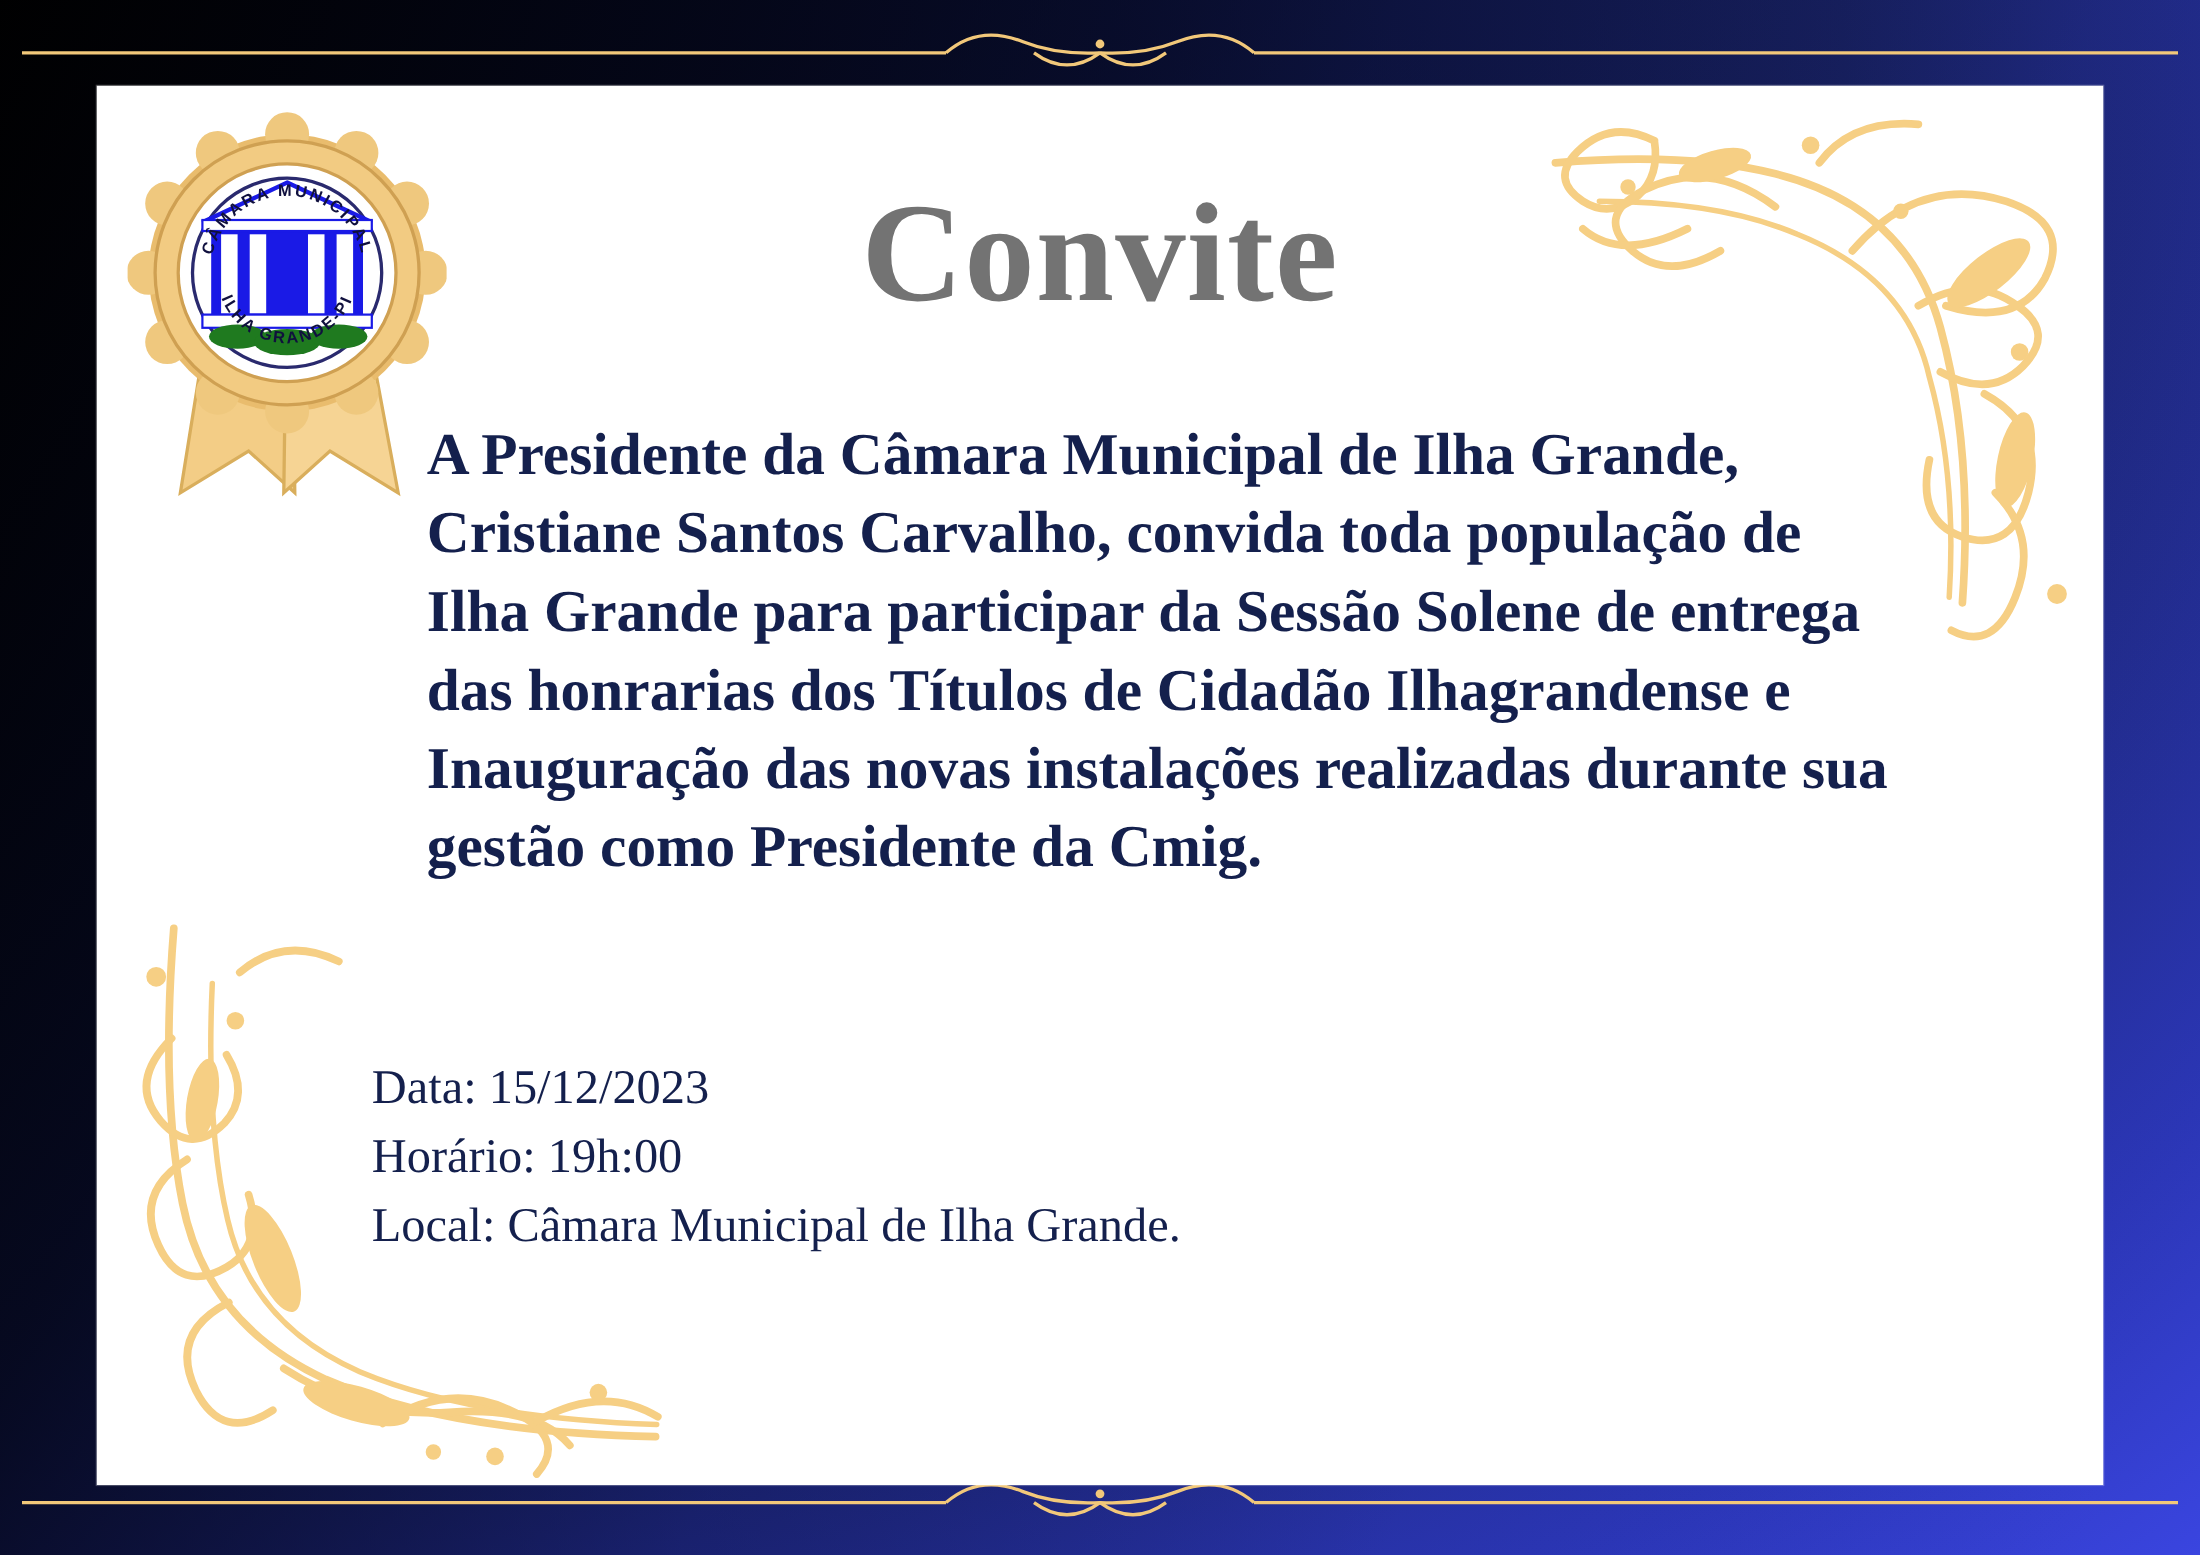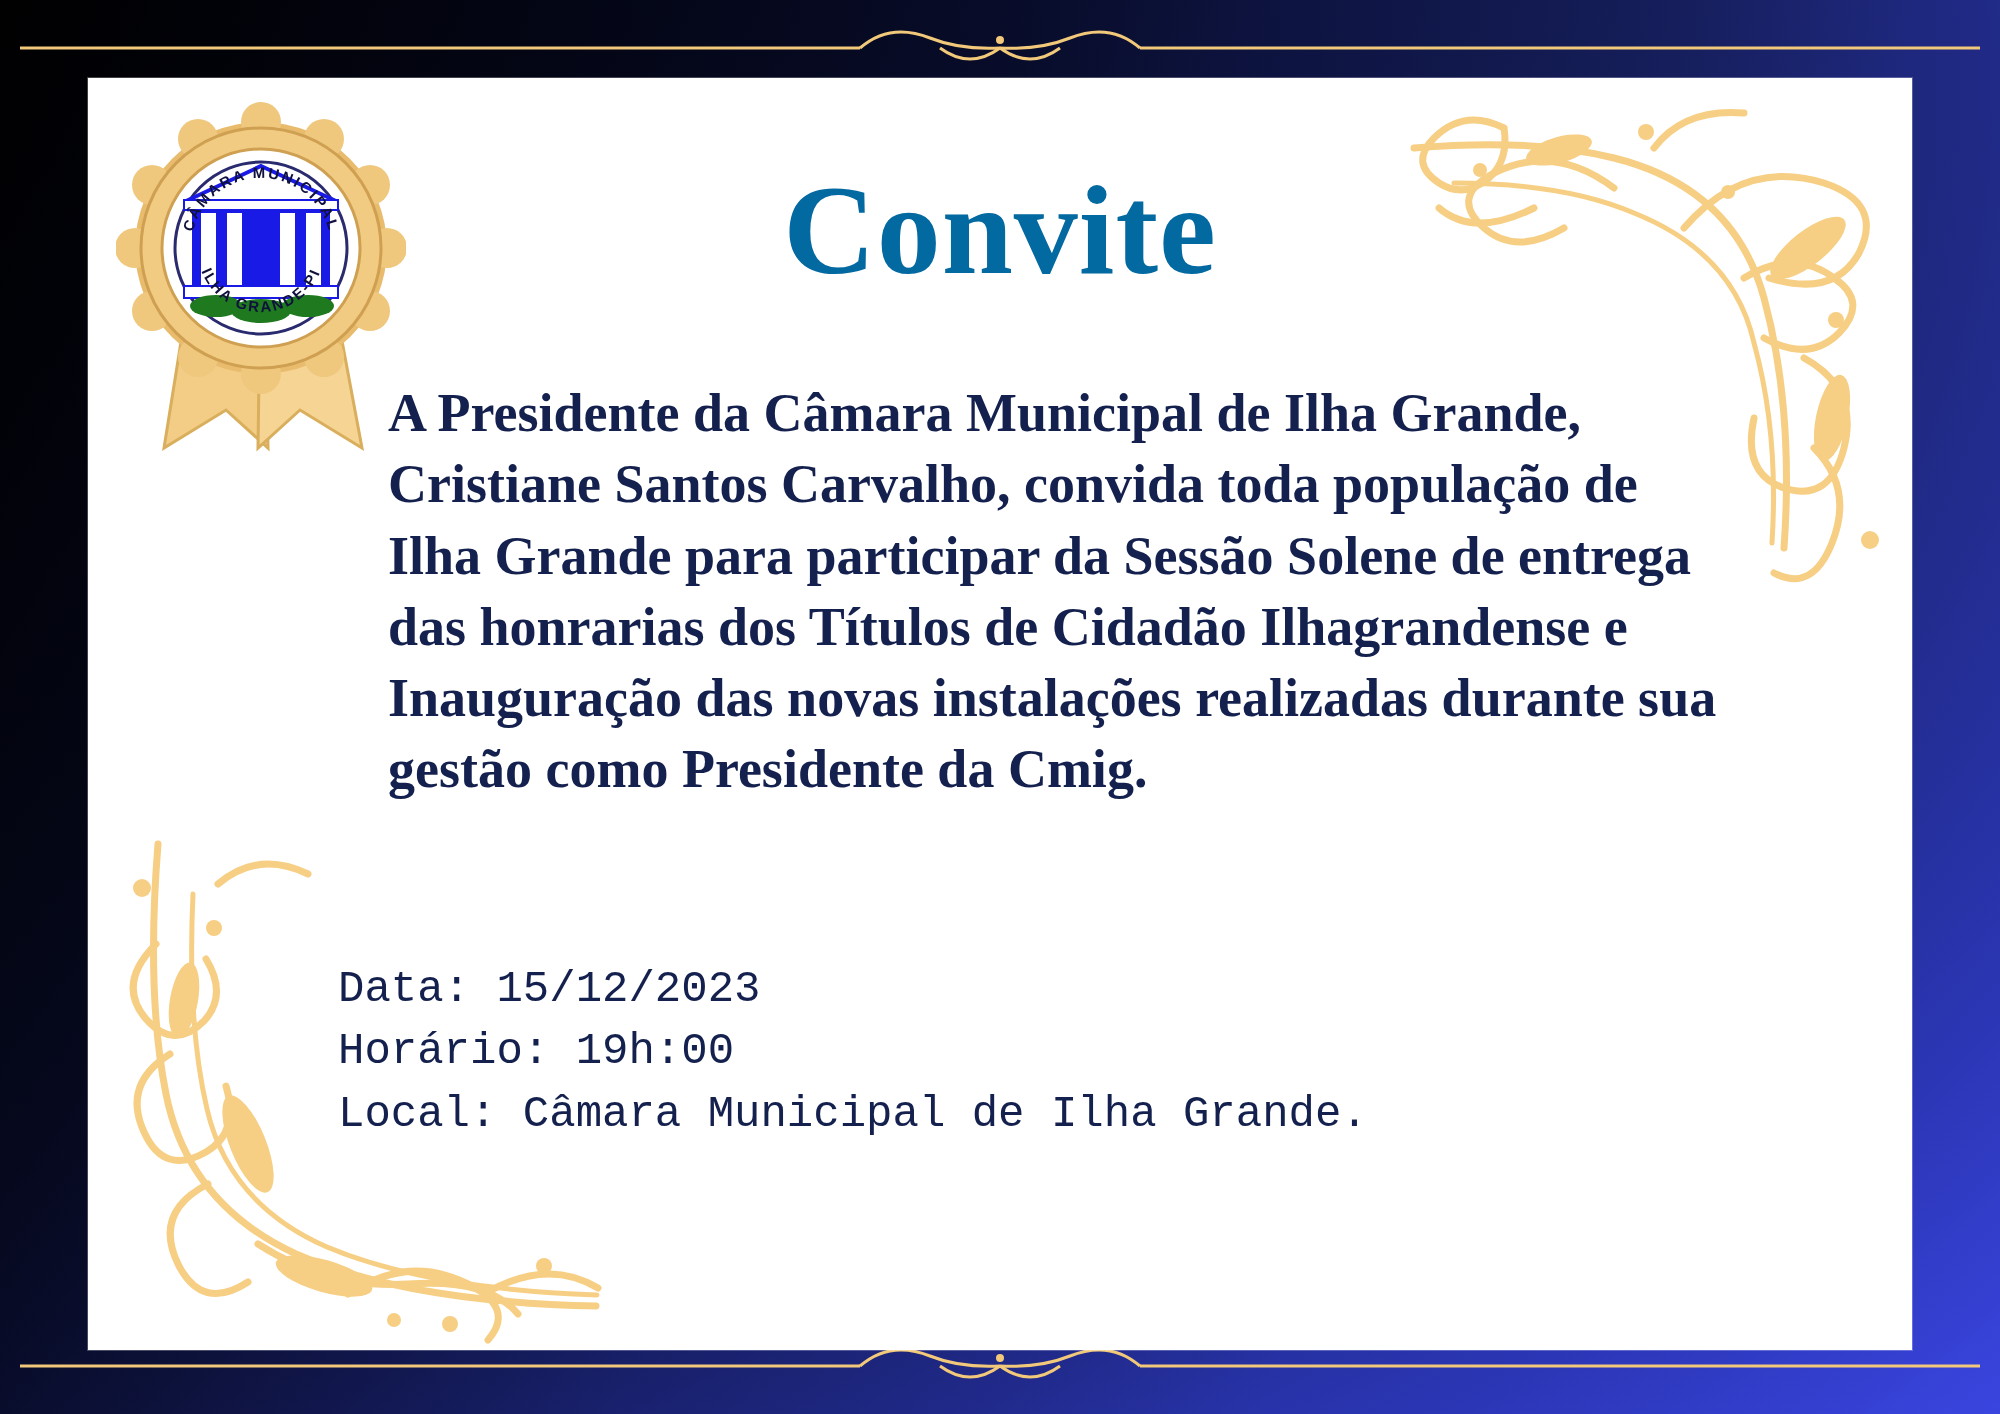--- a/index.html
+++ b/index.html
@@ -89,42 +89,42 @@
   
   .title {
     position: absolute;
     left: 0;
     right: 0;
     top: 88px;
     text-align: center;
     font-family: "Liberation Serif", serif;
     font-size: 128px;
     font-weight: 700;
-    color: #0369a1;
+    color: #737373;
     letter-spacing: 1px;
     line-height: 1;
   }
 
   .body-text {
     position: absolute;
     left: 300px;
     width: 1330px;
     top: 300px;
     font-family: "Liberation Serif", serif;
     font-size: 54px;
     font-weight: 700;
     color: #14204d;
     line-height: 1.32;
   }
 
   .details {
     position: absolute;
     left: 250px;
     top: 880px;
-    font-family: Liberation Mono, monospace;
+    font-family: Liberation Serif, serif;
     font-size: 44px;
     font-weight: 400;
     color: #14204d;
     line-height: 1.42;
   }
   .details div { white-space: nowrap; }
 </style>
 </head>
 <body>
 

